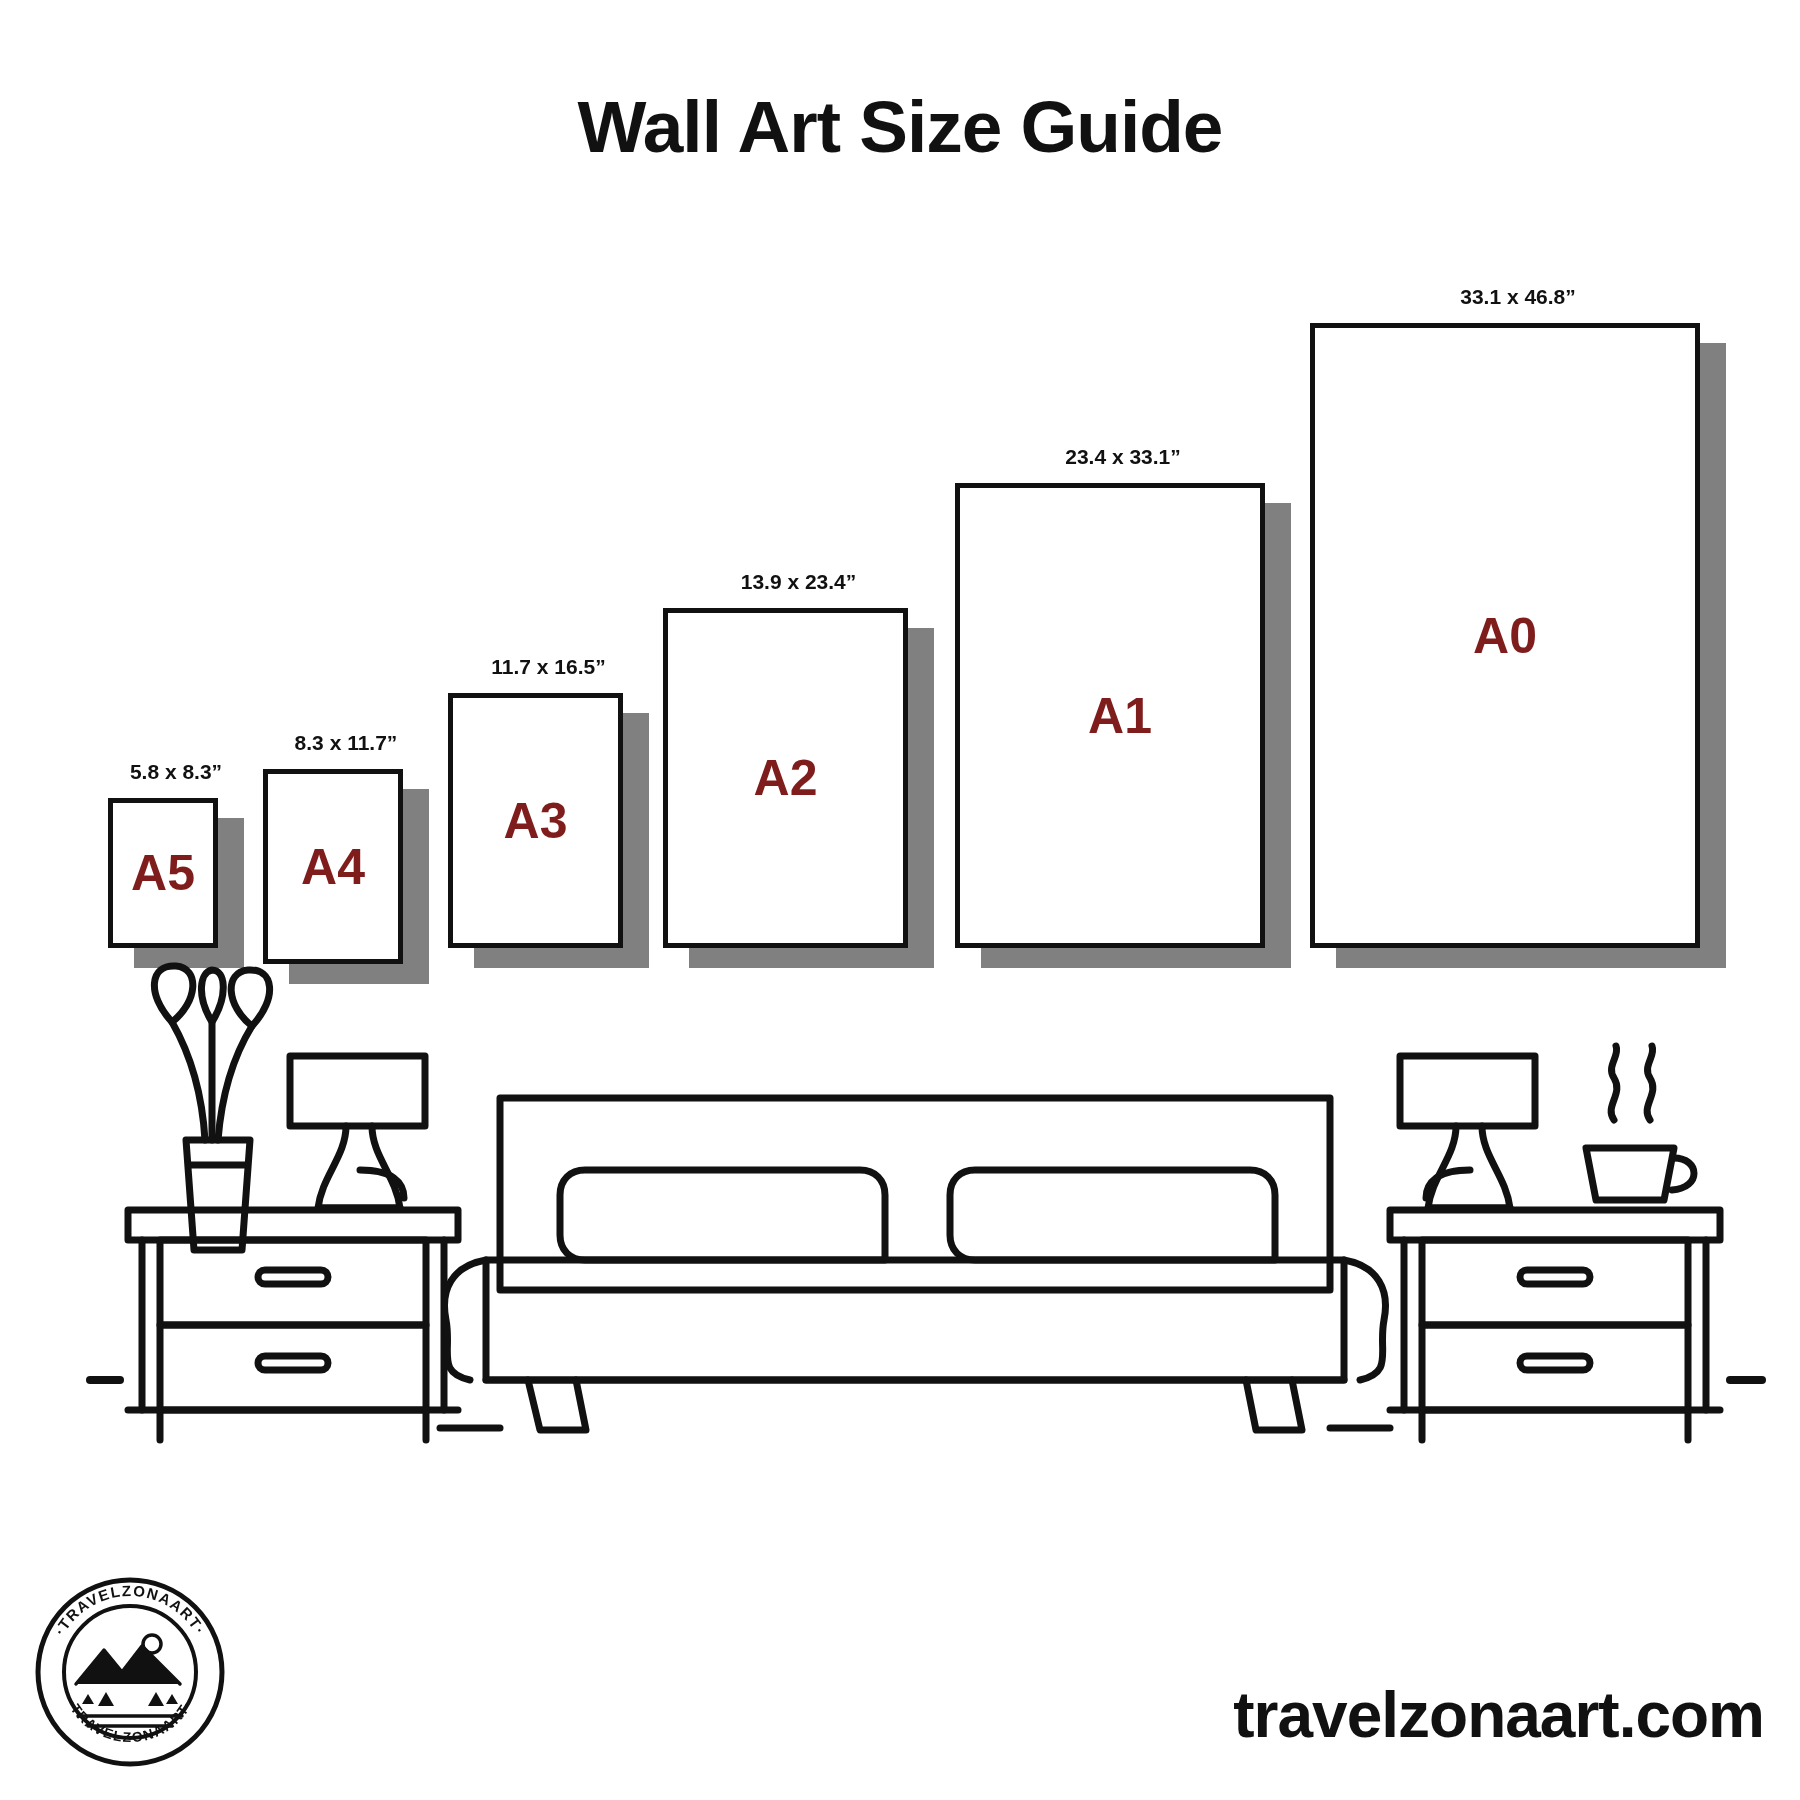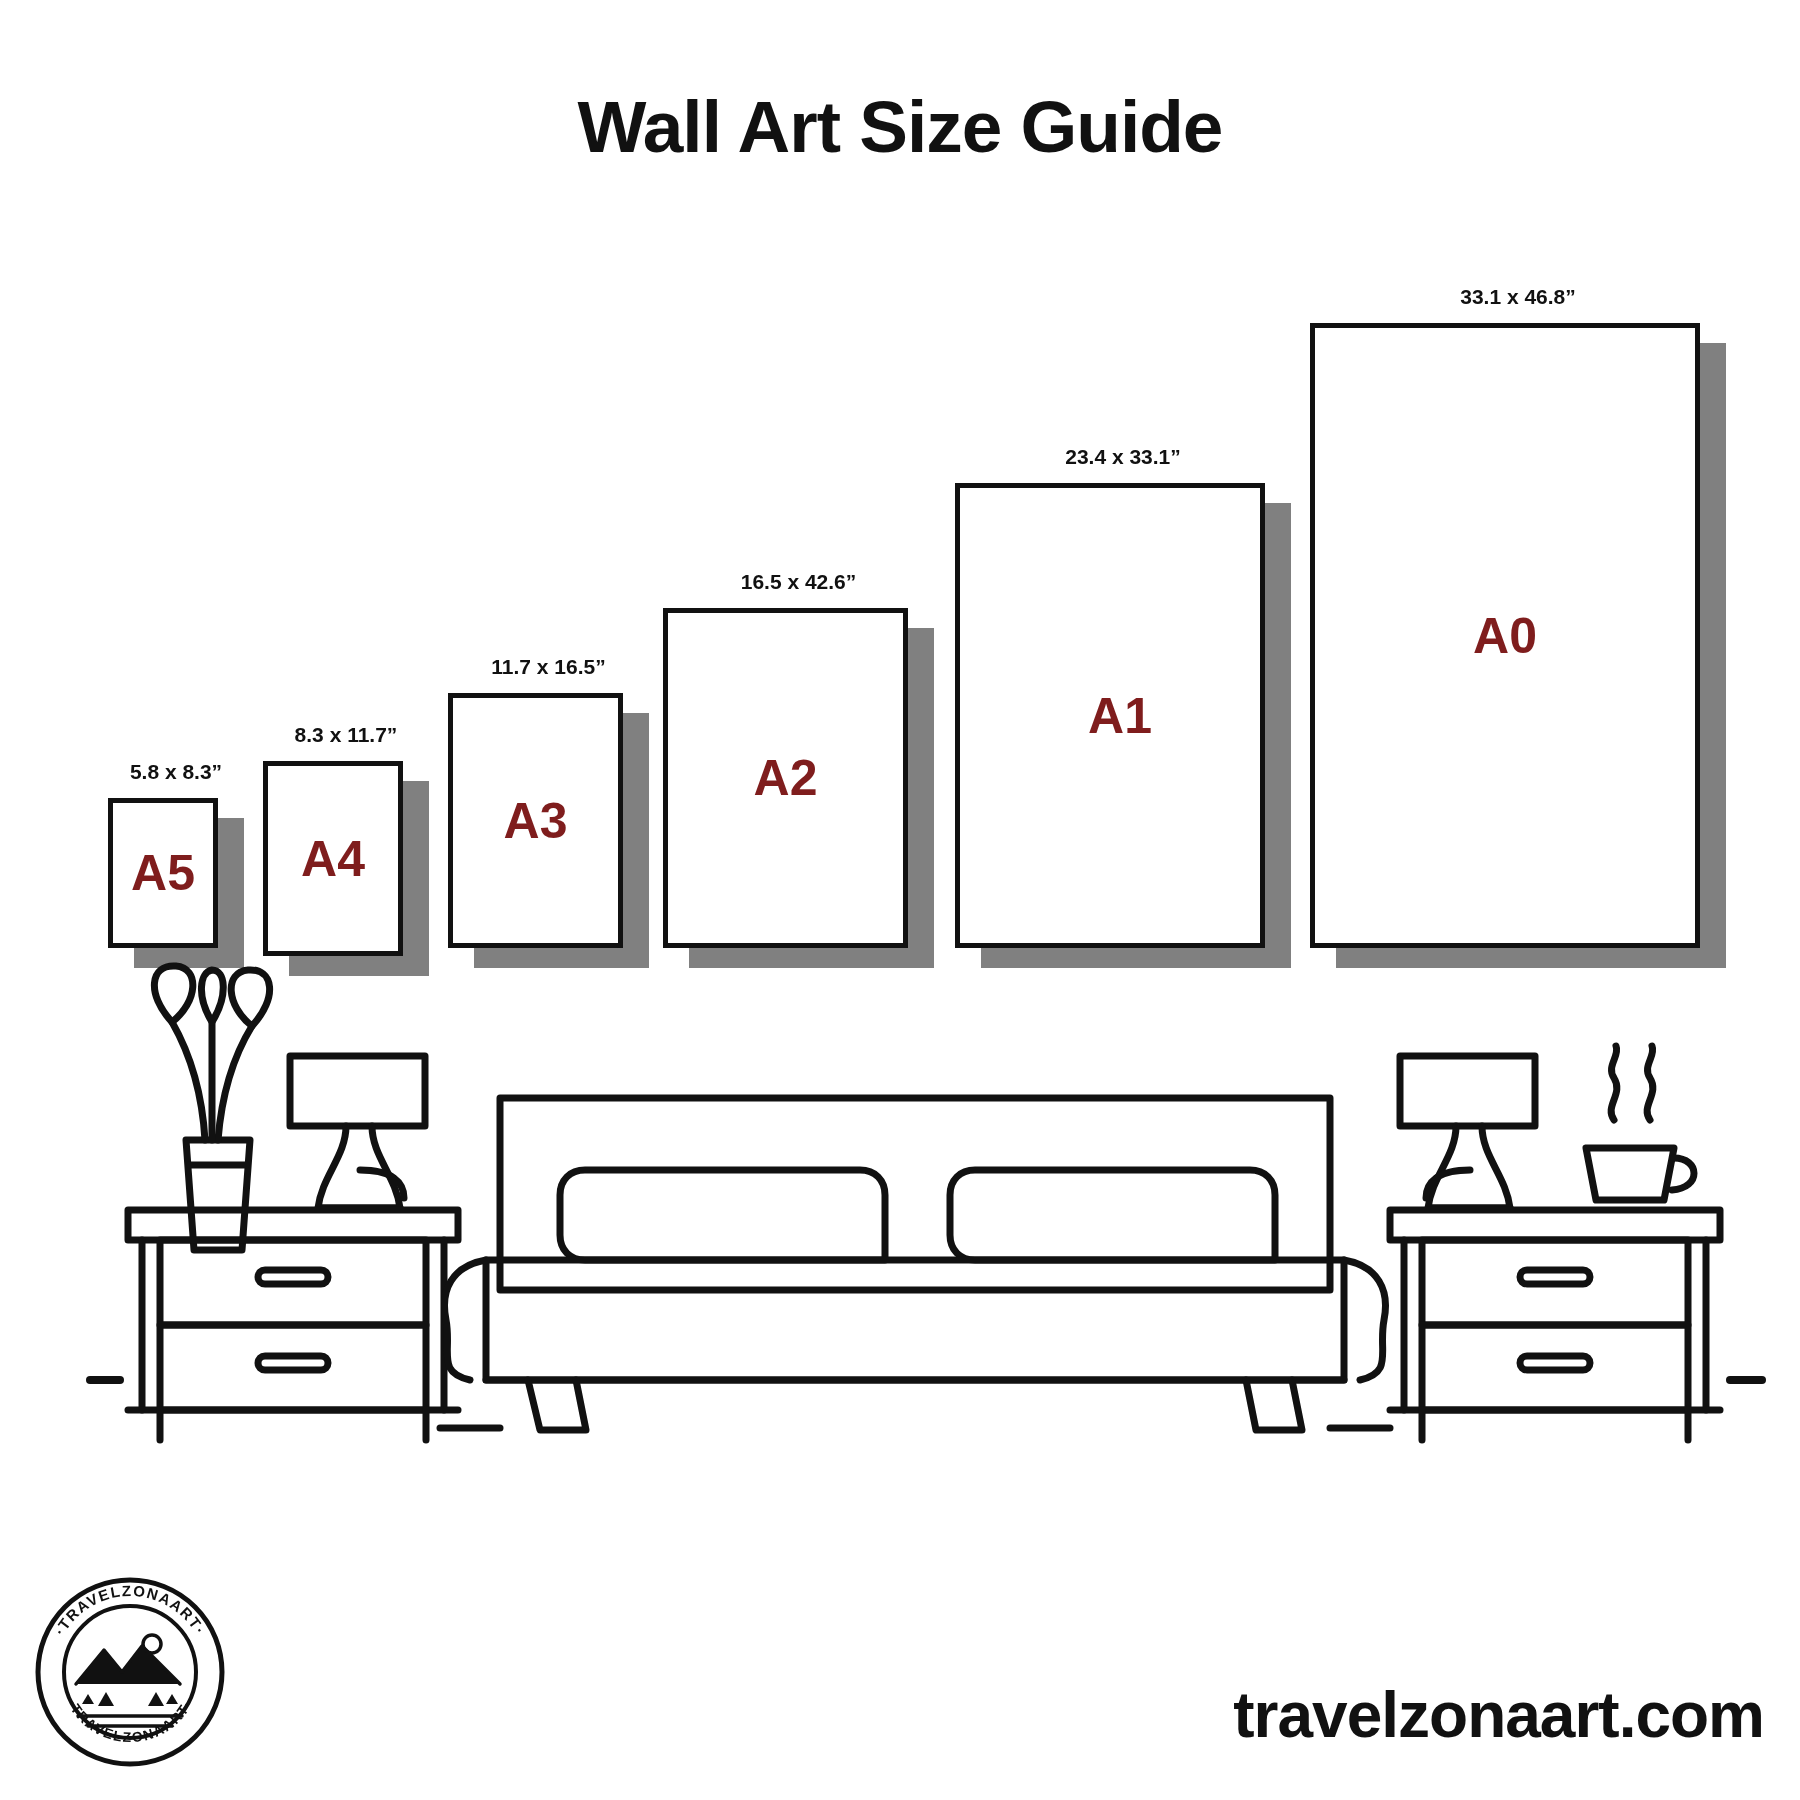--- a/index.html
+++ b/index.html
@@ -96,36 +96,36 @@
 <div id="page-title">Wall Art Size Guide</div>
 
 <div id="poster-row">
     <div class="poster-group" style="left: 108px; width: 136px; height: 210px; bottom: 20px;">
       <div class="poster-label" style="top: 0px; width: 136px;">5.8 x 8.3”</div>
       <div class="poster-shadow" style="left: 26px; top: 58px; width: 110px; height: 150px;"></div>
       <div class="poster-frame" style="left: 0px; top: 38px; width: 110px; height: 150px;">
         <div class="poster-name">A5</div>
       </div>
     </div>
-    <div class="poster-group" style="left: 263px; width: 166px; height: 255px; bottom: 12px;">
+    <div class="poster-group" style="left: 263px; width: 166px; height: 255px; bottom: 4px;">
       <div class="poster-label" style="top: 0px; width: 166px;">8.3 x 11.7”</div>
       <div class="poster-shadow" style="left: 26px; top: 58px; width: 140px; height: 195px;"></div>
       <div class="poster-frame" style="left: 0px; top: 38px; width: 140px; height: 195px;">
         <div class="poster-name">A4</div>
       </div>
     </div>
     <div class="poster-group" style="left: 448px; width: 201px; height: 315px; bottom: 20px; padding-left: 32px;">
       <div class="poster-label" style="top: 0px; width: 201px;">11.7 x 16.5”</div>
       <div class="poster-shadow" style="left: 26px; top: 58px; width: 175px; height: 255px;"></div>
       <div class="poster-frame" style="left: 0px; top: 38px; width: 175px; height: 255px;">
         <div class="poster-name">A3</div>
       </div>
     </div>
     <div class="poster-group" style="left: 663px; width: 271px; height: 400px; bottom: 20px;">
-      <div class="poster-label" style="top: 0px; width: 271px;">16.5 x 42.6”</div>
+      <div class="poster-label" style="top: 0px; width: 271px;">13.9 x 23.4”</div>
       <div class="poster-shadow" style="left: 26px; top: 58px; width: 245px; height: 340px;"></div>
       <div class="poster-frame" style="left: 0px; top: 38px; width: 245px; height: 340px;">
         <div class="poster-name">A2</div>
       </div>
     </div>
     <div class="poster-group" style="left: 955px; width: 336px; height: 525px; bottom: 20px;">
       <div class="poster-label" style="top: 0px; width: 336px;">23.4 x 33.1”</div>
       <div class="poster-shadow" style="left: 26px; top: 58px; width: 310px; height: 465px;"></div>
       <div class="poster-frame" style="left: 0px; top: 38px; width: 310px; height: 465px; padding-left: 20px;">
         <div class="poster-name">A1</div>

